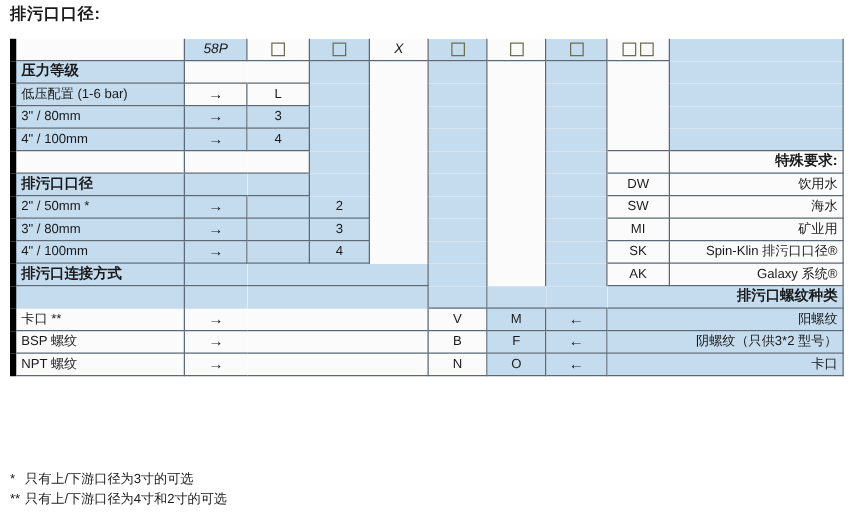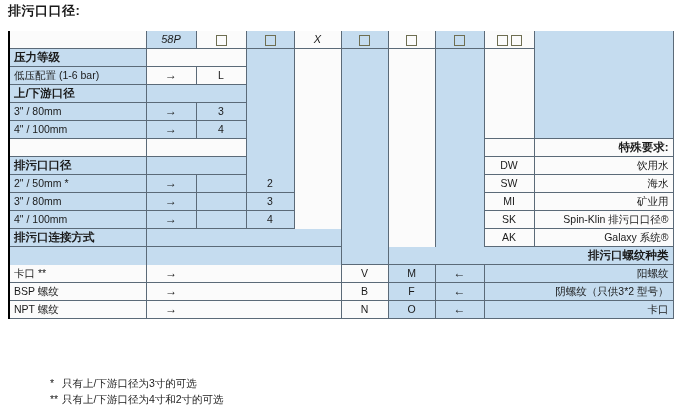--- a/index.html
+++ b/index.html
@@ -48,21 +48,21 @@
   }
 
   
   .blue   { background: #c5dcef; }
   .white  { background: #fbfbfb; }
 
   
   .bx  { border: 1px solid #5b6a78; }
   .btop    { border-top: 1px solid #5b6a78; }
   .bbot    { border-bottom: 1px solid #5b6a78; }
-  .bleft   { border-left: 2px solid #000000; }
+  .bleft   { border-left: 5px solid #000000; }
   .bright  { border-right: 1px solid #5b6a78; }
 
   
   .c { text-align: center; }
   .r { text-align: right; margin-top: 36px; }
   .l { text-align: left; }
 
   .hdr {
     height: 19px;
     font-weight: bold;
@@ -87,21 +87,20 @@
     font-weight: bold;
     font-size: 11.5px;
   }
 
   .notes {
     position: absolute;
     left: 8px;
     top: 375px;
     font-size: 10.5px;
     line-height: 16px;
-    margin-left: 42px;
   }
   .notes div { white-space: nowrap; }
   .note-mark { display: inline-block; width: 12px; }
 </style>
 </head>
 <body>
 
 <div id="page-title">排污口口径:</div>
 
 <div class="grid">
@@ -154,32 +153,20 @@
     <td class="white bbot bright c">L</td>
     <td class="blue bright"></td>
     <td class="white bright"></td>
     <td class="blue bright"></td>
     <td class="white bright"></td>
     <td class="blue bright"></td>
     <td class="white bright"></td>
     <td class="blue bright"></td>
   </tr>
 
-  <tr>
-    <td class="blue bleft bright bbot l section-label">上/下游口径</td>
-    <td class="blue bbot"></td>
-    <td class="blue bbot bright"></td>
-    <td class="blue bright"></td>
-    <td class="white bright"></td>
-    <td class="blue bright"></td>
-    <td class="white bright"></td>
-    <td class="blue bright"></td>
-    <td class="white bright"></td>
-    <td class="blue bright"></td>
-  </tr>
 
   <tr>
     <td class="blue bleft bright bbot l">3" / 80mm</td>
     <td class="blue bbot bright c arrow">→</td>
     <td class="blue bbot bright c">3</td>
     <td class="blue bright"></td>
     <td class="white bright"></td>
     <td class="blue bright"></td>
     <td class="white bright"></td>
     <td class="blue bright"></td>

